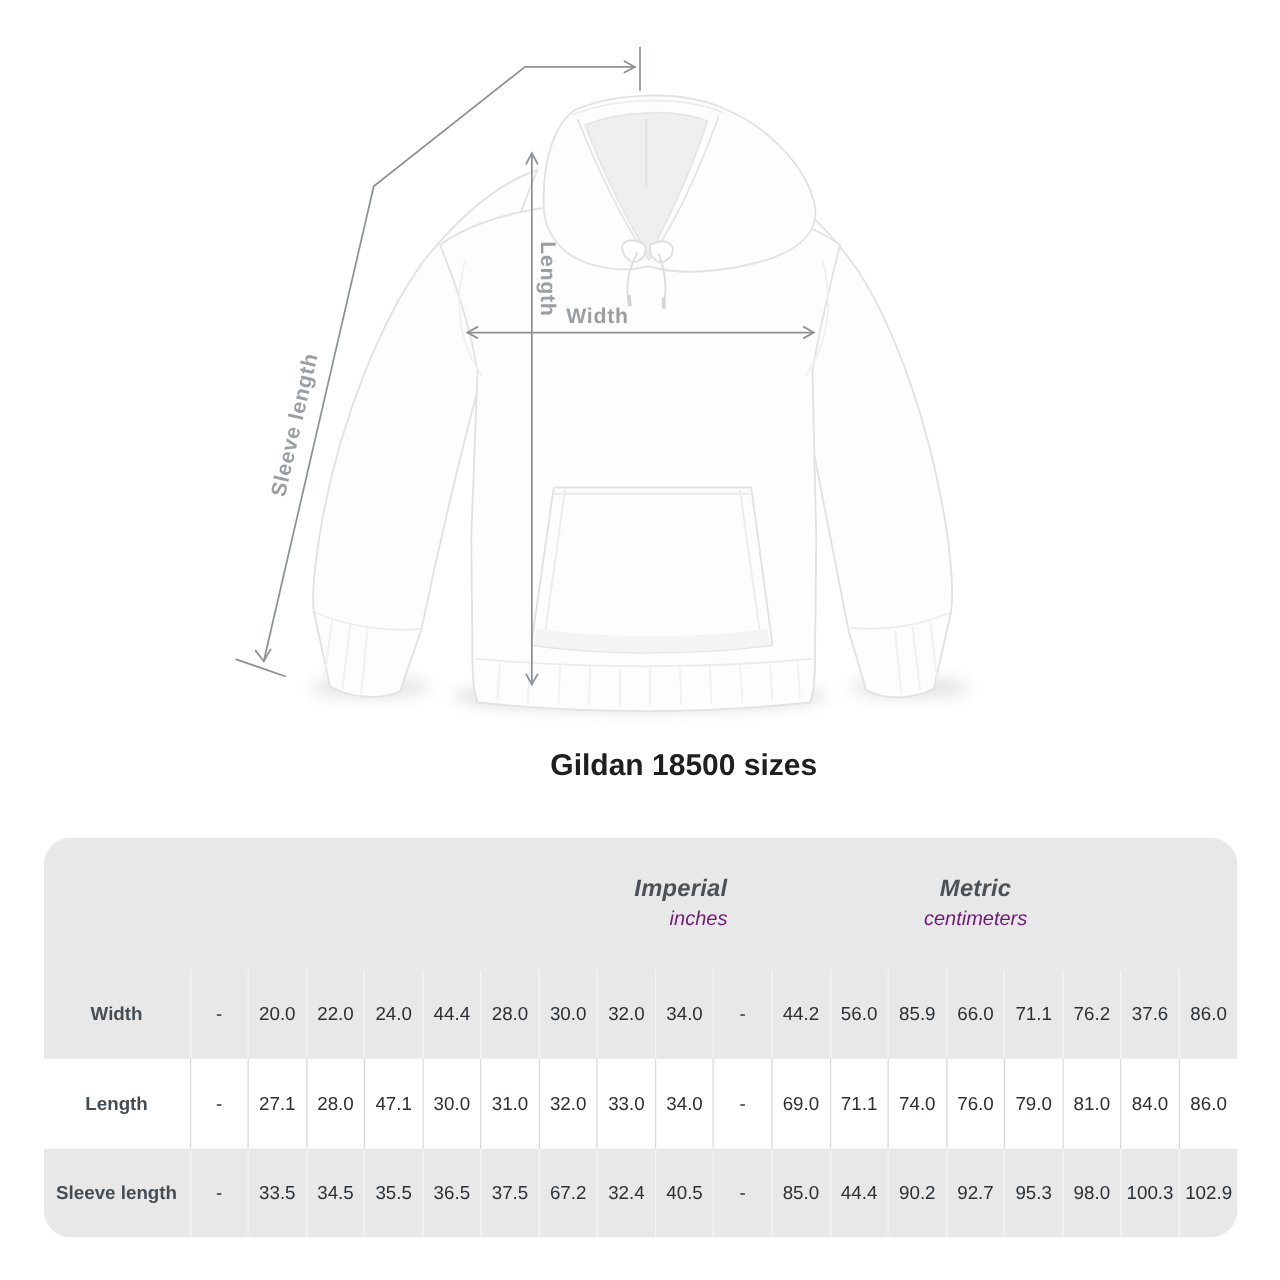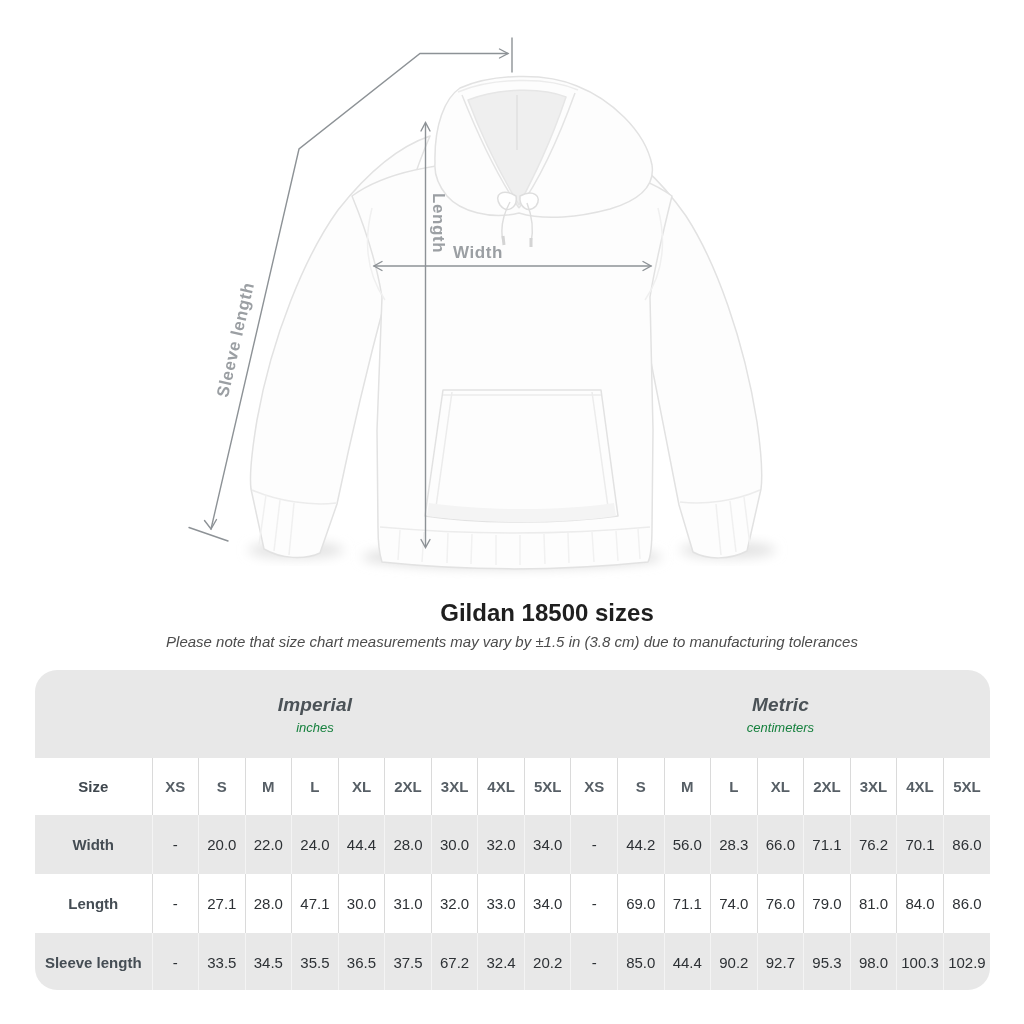--- a/index.html
+++ b/index.html
@@ -19,23 +19,23 @@
             font-size:15px;font-style:italic;color:#4c4c4c;}
 
   
   .table-wrap{position:absolute;left:35px;top:670px;width:955px;height:320px;
               border-radius:22px;overflow:hidden;background:#ffffff;}
   table.size-table{width:100%;height:100%;border-collapse:collapse;table-layout:fixed;}
   .size-table col.c-label{width:117px;}
 
   tr.units-row th{background:#e8e8e8;height:86px;vertical-align:middle;font-weight:normal;}
   .unit-group{display:flex;flex-direction:column;align-items:center;gap:4px;}
-  .unit-group.shift{transform:translateX(12px);}
+  .unit-group.shift{transform:translateX(12px);align-items:flex-end;}
   .g-label{font-size:19px;font-weight:bold;font-style:italic;color:#4b5257;letter-spacing:.2px;}
-  .g-unit{font-size:13px;font-style:italic;color:#15803d;}
+  .g-unit{font-size:16px;font-style:italic;color:#701a75;}
 
   tr.sizes-row{height:57px;}
   tr.sizes-row th.row-label{font-size:15px;font-weight:bold;color:#3e464d;text-align:center;}
   tr.sizes-row td{font-size:15px;font-weight:bold;color:#575f66;text-align:center;
                   border-left:1px solid #dadada;}
 
   tr.data-row{height:59px;}
   tr.data-row th{font-size:15px;font-weight:bold;color:#454d54;text-align:center;}
   tr.data-row td{font-size:15px;color:#2d3135;text-align:center;border-left:1px solid #dadada;}
   tr.data-row.gray th,tr.data-row.gray td{background:#e8e8e8;}
@@ -112,21 +112,20 @@
         </g>
       </g>
 
       <text class="measure-label" x="241" y="341" text-anchor="middle" transform="rotate(-77 241 341)">Sleeve length</text>
       <text class="measure-label" x="433" y="193" transform="rotate(90 433 193)">Length</text>
       <text class="measure-label" x="478" y="258" text-anchor="middle">Width</text>
     </svg>
   </div>
 
   <div class="title">Gildan 18500 sizes</div>
-  <div class="subtitle">Please note that size chart measurements may vary by ±1.5 in (3.8 cm) due to manufacturing tolerances</div>
 
   <div class="table-wrap">
     <table class="size-table">
       <colgroup>
         <col class="c-label">
         <col>
           <col>
           <col>
           <col>
           <col>
@@ -154,61 +153,40 @@
           </div>
         </th>
         <th colspan="9">
           <div class="unit-group">
             <div class="g-label">Metric</div>
             <div class="g-unit">centimeters</div>
           </div>
         </th>
       </tr>
 
-      <tr class="sizes-row">
-        <th class="row-label">Size</th>
-        <td>XS</td>
-        <td>S</td>
-        <td>M</td>
-        <td>L</td>
-        <td>XL</td>
-        <td>2XL</td>
-        <td>3XL</td>
-        <td>4XL</td>
-        <td>5XL</td>
-        <td>XS</td>
-        <td>S</td>
-        <td>M</td>
-        <td>L</td>
-        <td>XL</td>
-        <td>2XL</td>
-        <td>3XL</td>
-        <td>4XL</td>
-        <td>5XL</td>
-      </tr>
 
       <tr class="data-row gray">
         <th>Width</th>
         <td>-</td>
         <td>20.0</td>
         <td>22.0</td>
         <td>24.0</td>
         <td>44.4</td>
         <td>28.0</td>
         <td>30.0</td>
         <td>32.0</td>
         <td>34.0</td>
         <td>-</td>
         <td>44.2</td>
         <td>56.0</td>
-        <td>28.3</td>
+        <td>85.9</td>
         <td>66.0</td>
         <td>71.1</td>
         <td>76.2</td>
-        <td>70.1</td>
+        <td>37.6</td>
         <td>86.0</td>
       </tr>
 
       <tr class="data-row">
         <th>Length</th>
         <td>-</td>
         <td>27.1</td>
         <td>28.0</td>
         <td>47.1</td>
         <td>30.0</td>
@@ -230,21 +208,21 @@
       <tr class="data-row gray">
         <th>Sleeve length</th>
         <td>-</td>
         <td>33.5</td>
         <td>34.5</td>
         <td>35.5</td>
         <td>36.5</td>
         <td>37.5</td>
         <td>67.2</td>
         <td>32.4</td>
-        <td>20.2</td>
+        <td>40.5</td>
         <td>-</td>
         <td>85.0</td>
         <td>44.4</td>
         <td>90.2</td>
         <td>92.7</td>
         <td>95.3</td>
         <td>98.0</td>
         <td>100.3</td>
         <td>102.9</td>
       </tr>

